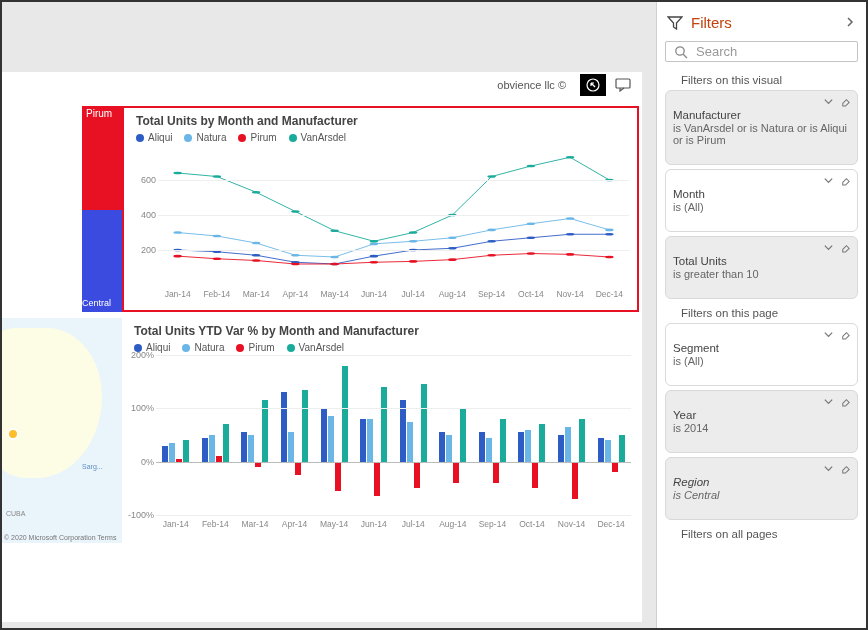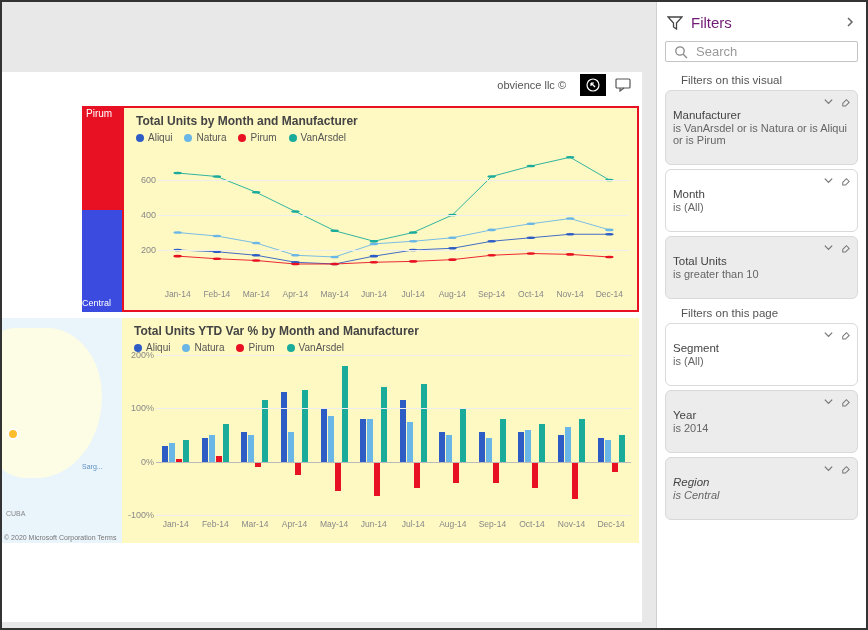--- a/index.html
+++ b/index.html
@@ -48,21 +48,21 @@
     width: 22px; height: 18px;
     display: flex; align-items: center; justify-content: center;
   }
   .back-icon-box {
     width: 26px; height: 22px;
     background: #000;
     display: flex; align-items: center; justify-content: center;
   }
   .chart-card {
     position: absolute;
-    background: #fef9c3;
+    background: #ffffff;
     font-size: 11px;
   }
   .chart-card.line {
     top: 104px;
     left: 120px;
     width: 517px;
     height: 206px;
     border: 2px solid #e81123;
   }
   .chart-card.bar {
@@ -213,21 +213,21 @@
     background: #fff;
     border-left: 1px solid #d0d0d0;
     padding: 8px 8px 0 8px;
   }
   .filters-header {
     display: flex;
     align-items: center;
     gap: 8px;
     font-size: 15px;
     font-weight: 500;
-    color: #701a75;
+    color: #c2410c;
     padding: 4px 2px 10px 2px;
   }
   .filters-header .chev {
     margin-left: auto;
     color: #666;
   }
   .funnel-icon {
     width: 16px; height: 16px;
   }
   .search-box {
@@ -629,13 +629,14 @@
           <span><svg viewBox="0 0 12 12">
               <path d="M2 4 L6 8 L10 4" fill="none" stroke="#777" stroke-width="1.4"></path>
             </svg></span>
           <span><svg viewBox="0 0 12 12">
               <path d="M3 8 L7 4 L10 7 L6 11 L3 11 Z" fill="none" stroke="#777" stroke-width="1.1"></path>
             </svg></span>
         </div>
       </div>
     </div>
 
+  <div class="section-label">Filters on all pages</div>
 </div>
 
 </body></html>

